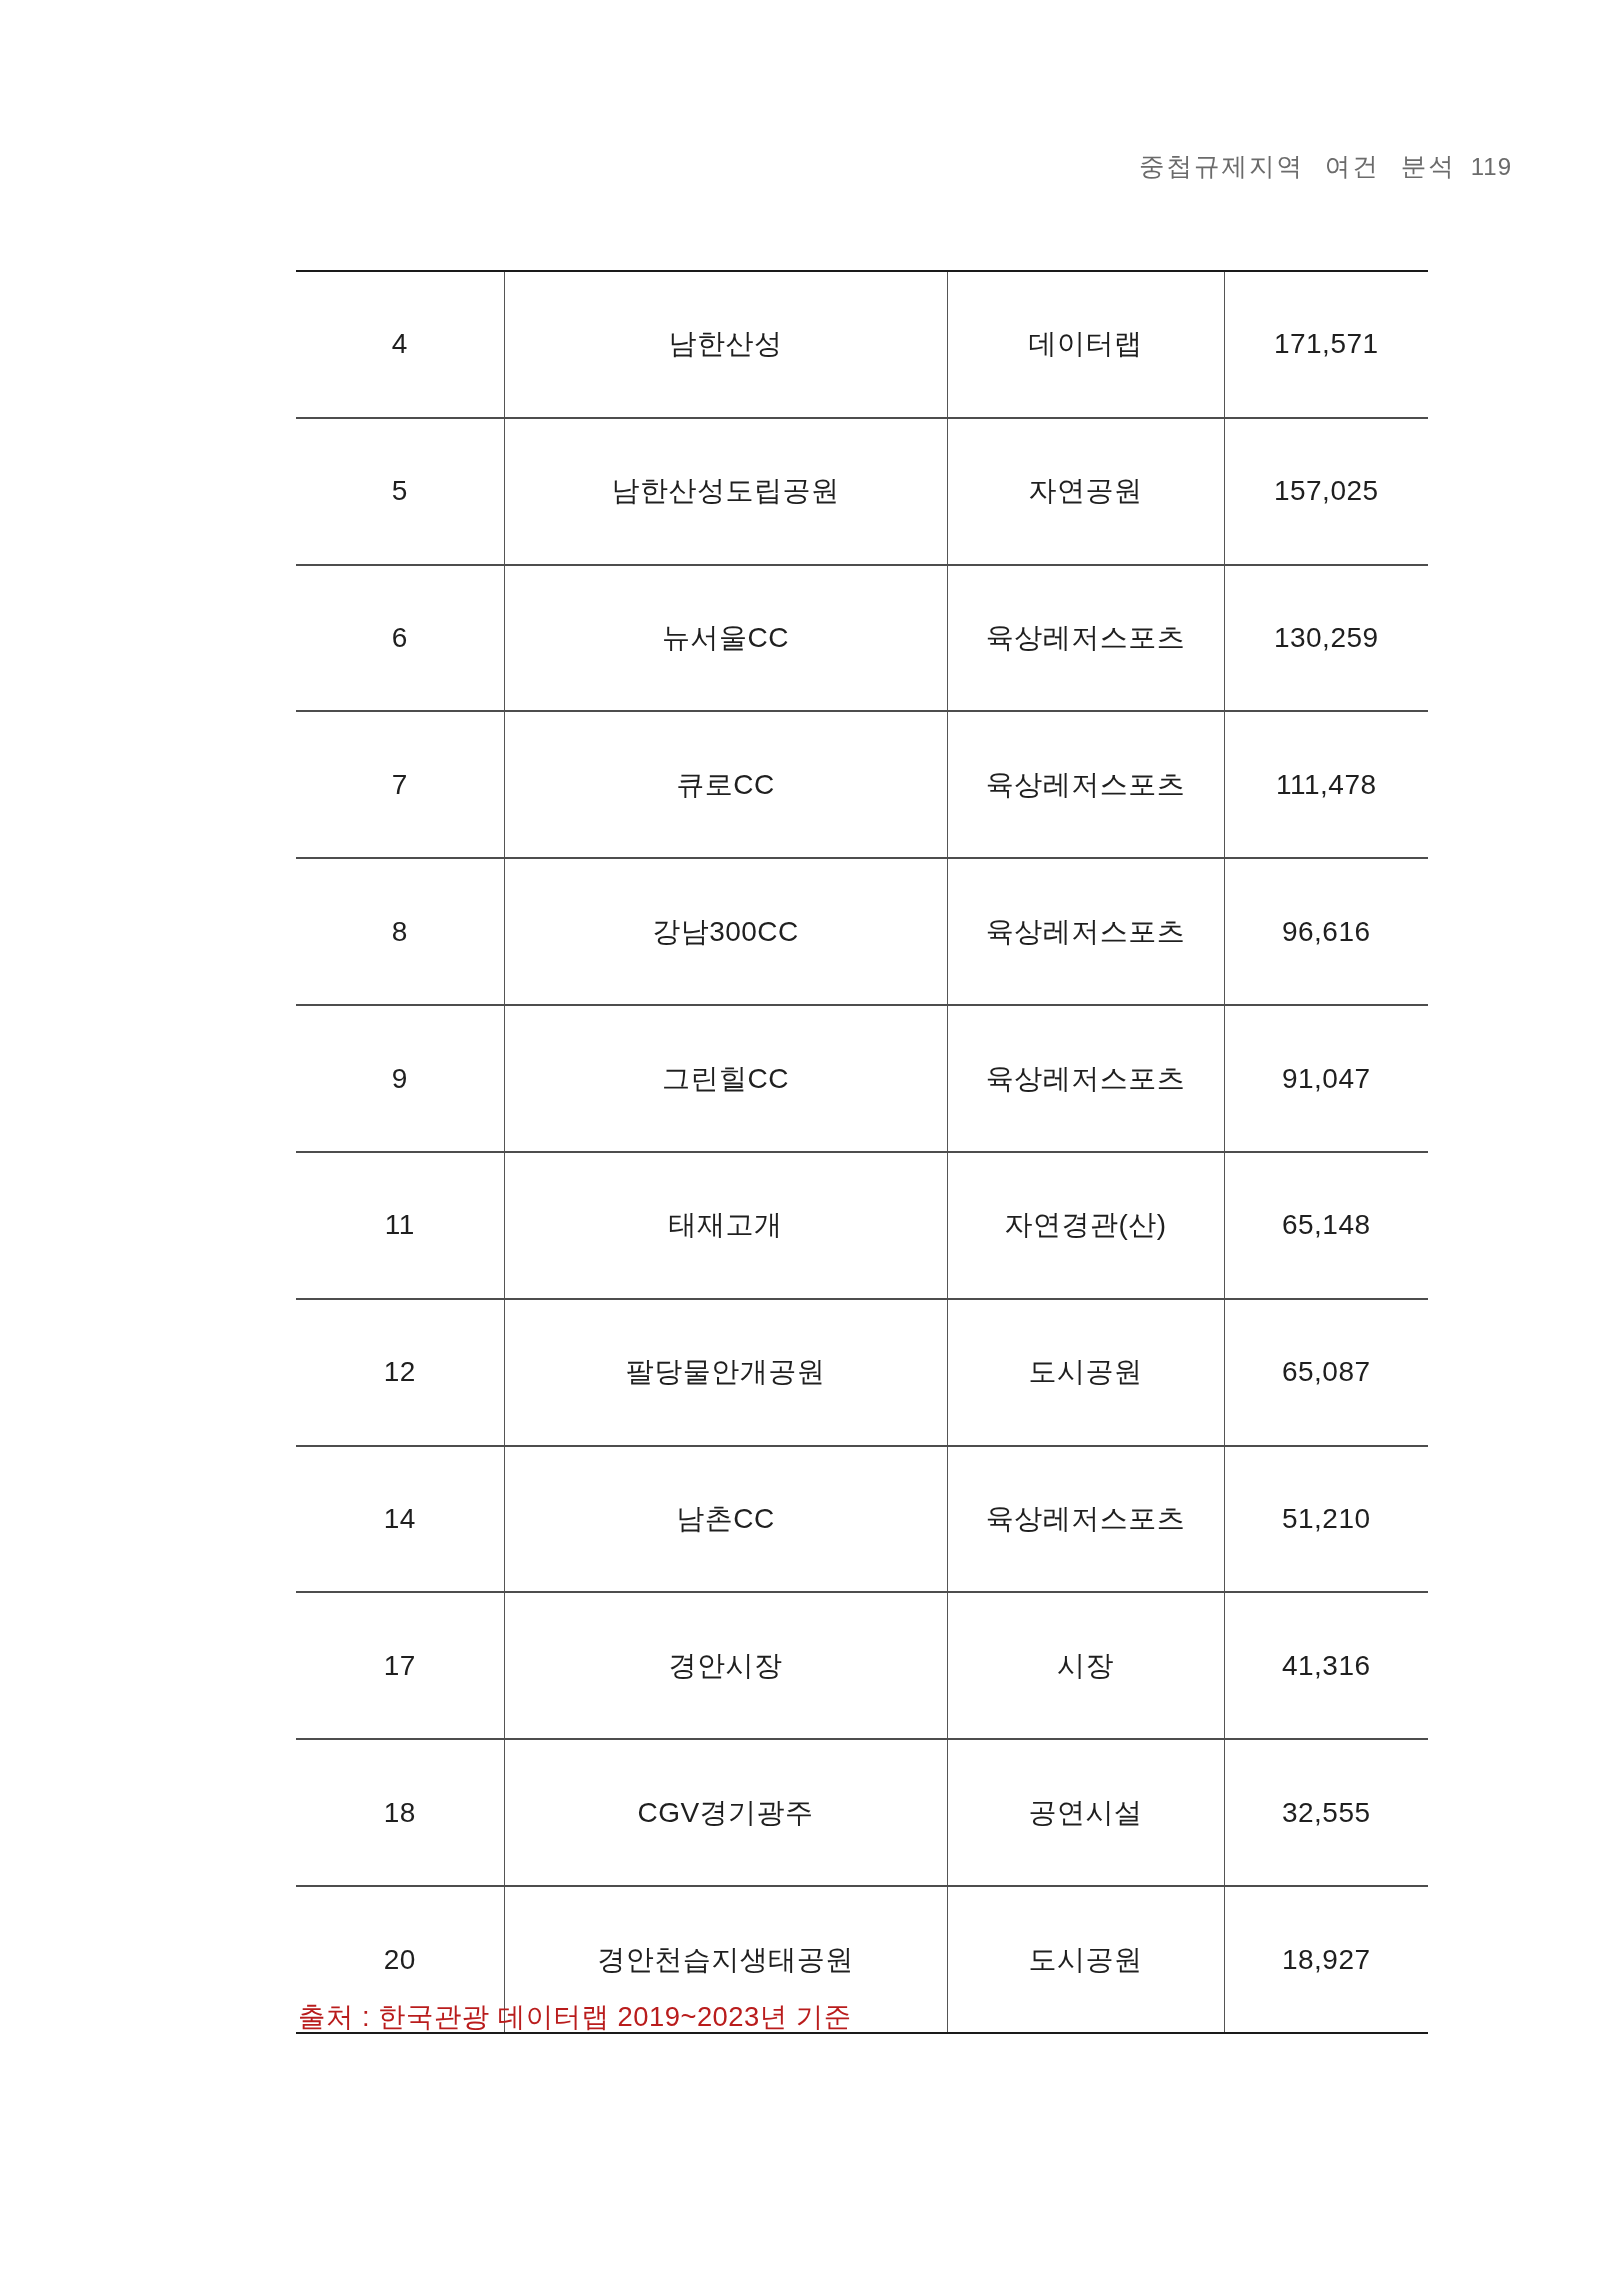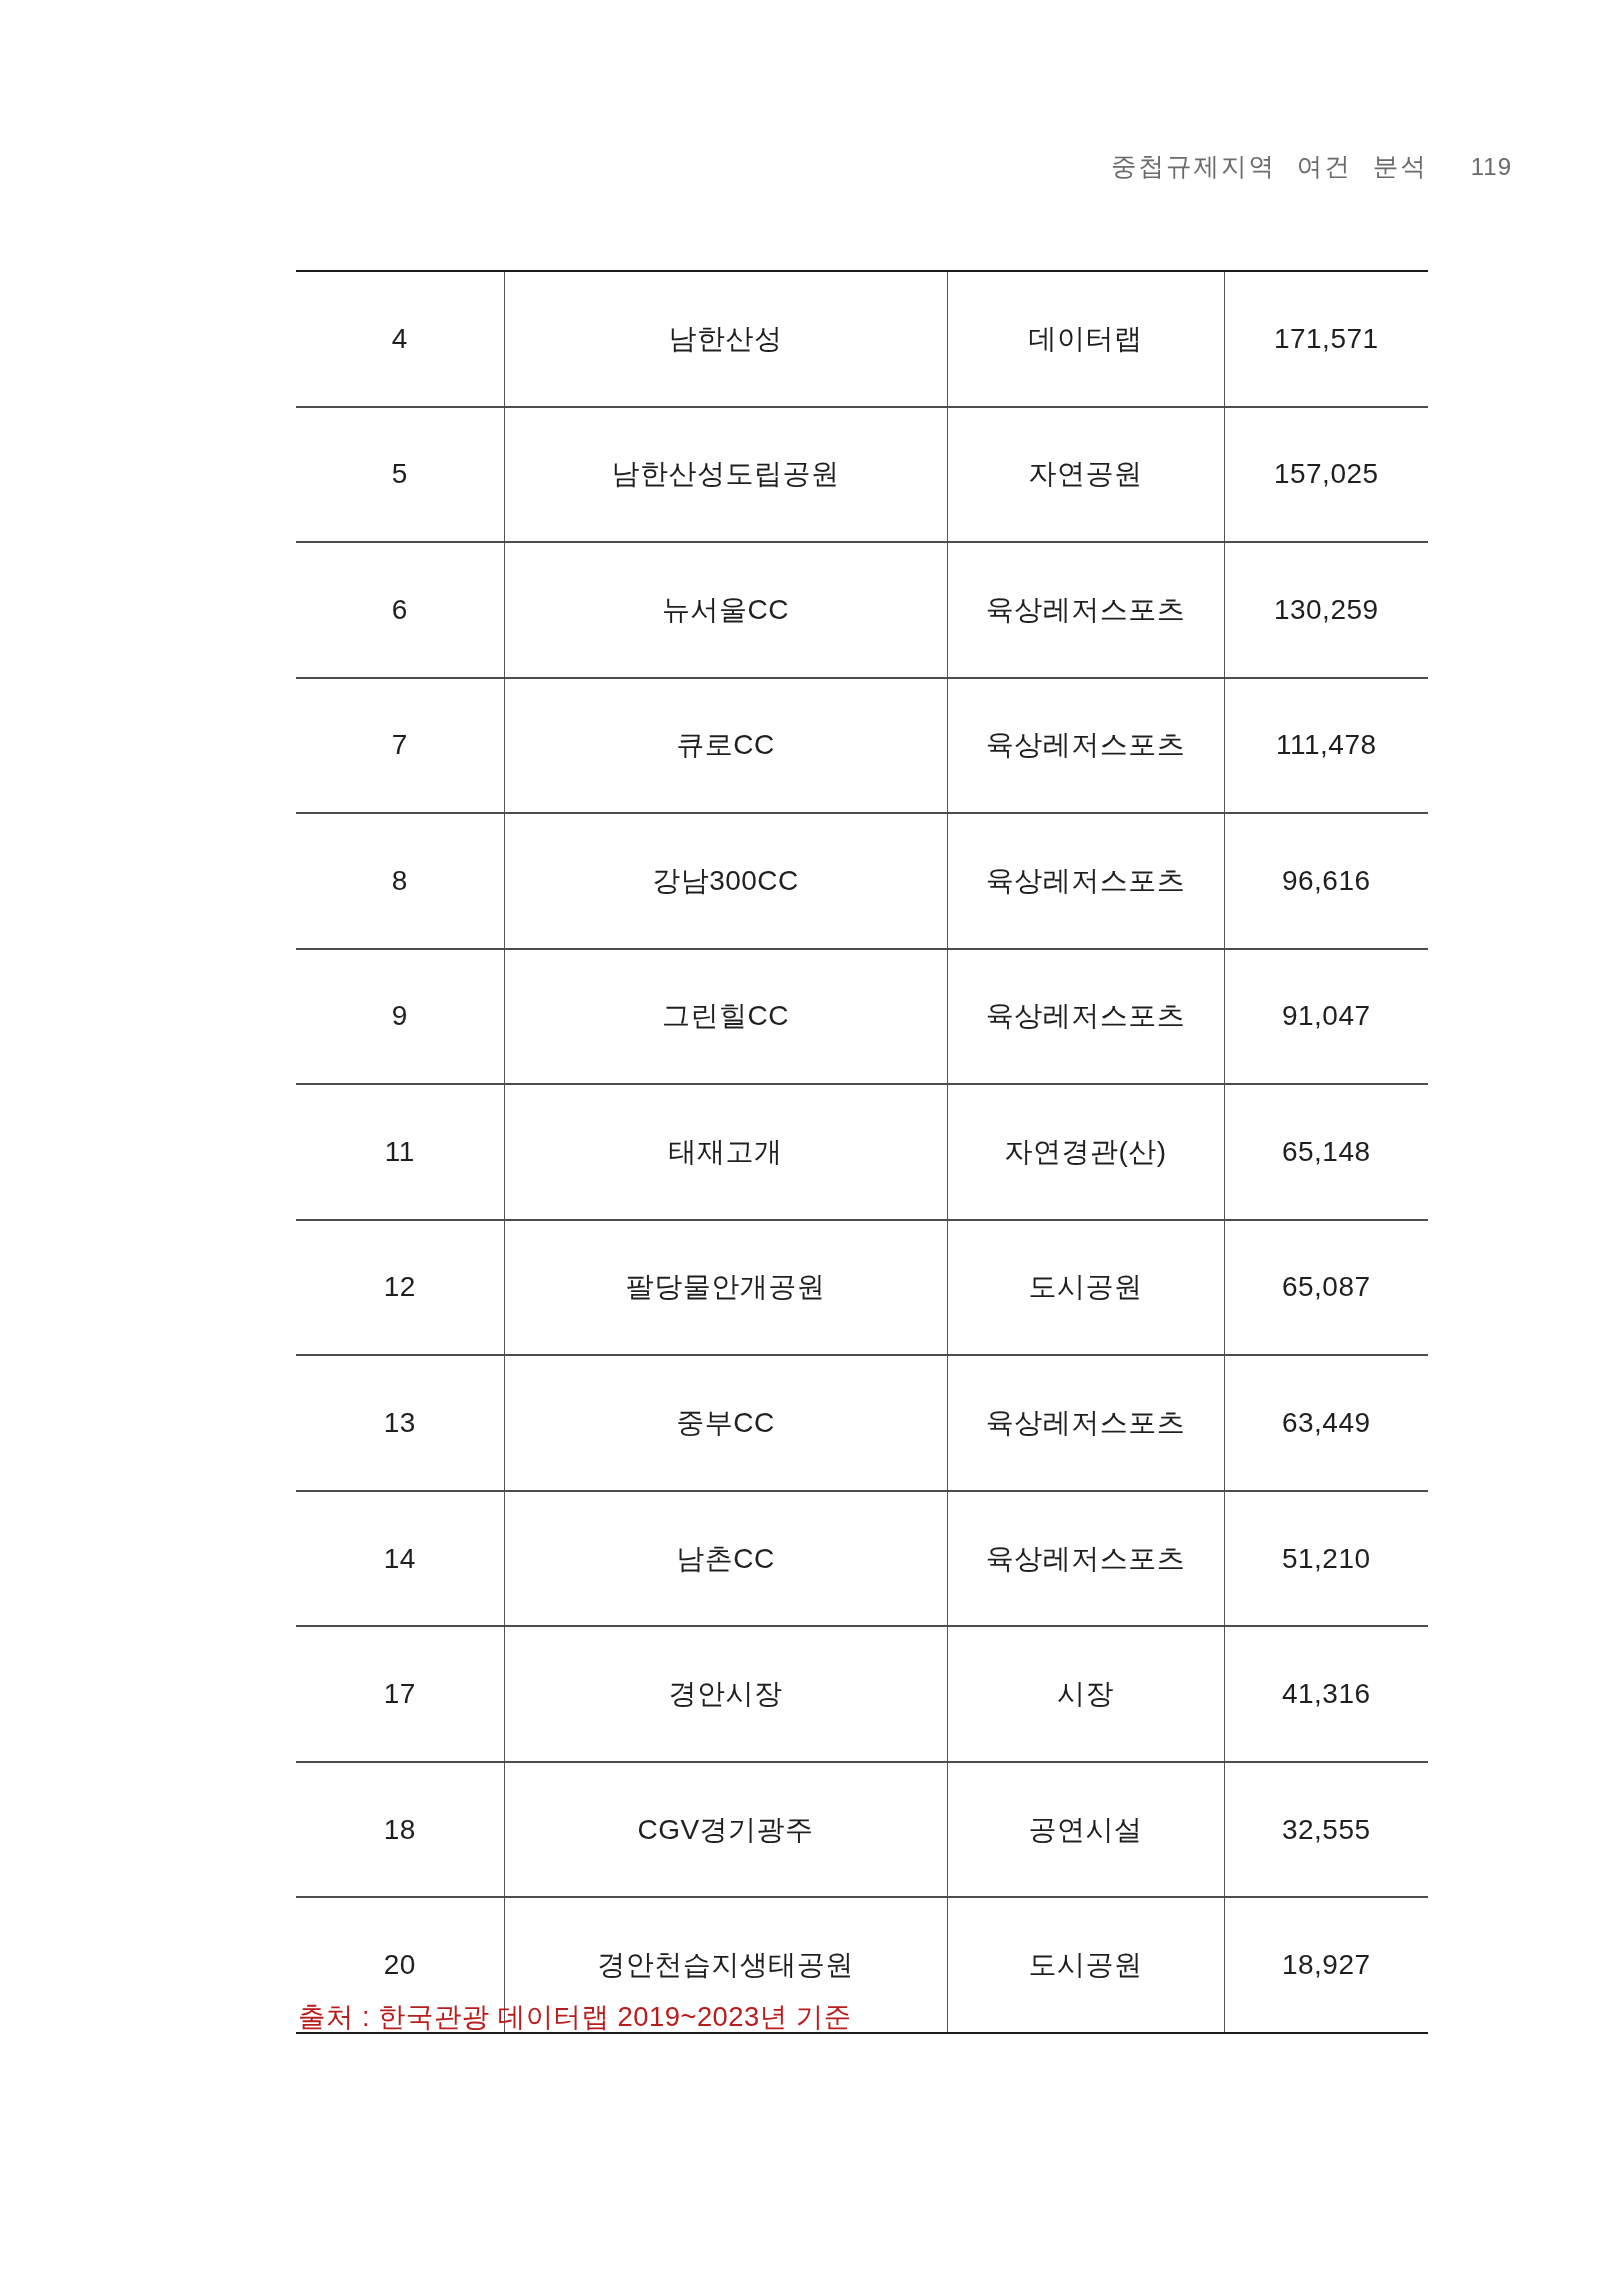--- a/index.html
+++ b/index.html
@@ -16,21 +16,21 @@
     color: #1f1f1f;
     overflow: hidden;
   }
   
   .page-header {
     position: absolute;
     top: 149px;
     right: 107px;
     display: flex;
     align-items: baseline;
-    gap: 43px;
+    gap: 15px;
     color: #6b6b6b;
   }
   .page-header .running-title {
     font-size: 25.5px;
     letter-spacing: 2px;
     word-spacing: 11.8px;
   }
   .page-header .page-number {
     font-size: 24px;
     letter-spacing: 1px;
@@ -142,26 +142,20 @@
     <td class="c-num">65,148</td>
   </tr>
 
   <tr>
     <td class="c-rank">12</td>
     <td class="c-name">팔당물안개공원</td>
     <td class="c-cat">도시공원</td>
     <td class="c-num">65,087</td>
   </tr>
 
-  <tr>
-    <td class="c-rank">13</td>
-    <td class="c-name">중부CC</td>
-    <td class="c-cat">육상레저스포츠</td>
-    <td class="c-num">63,449</td>
-  </tr>
 
   <tr>
     <td class="c-rank">14</td>
     <td class="c-name">남촌CC</td>
     <td class="c-cat">육상레저스포츠</td>
     <td class="c-num">51,210</td>
   </tr>
 
 
 

